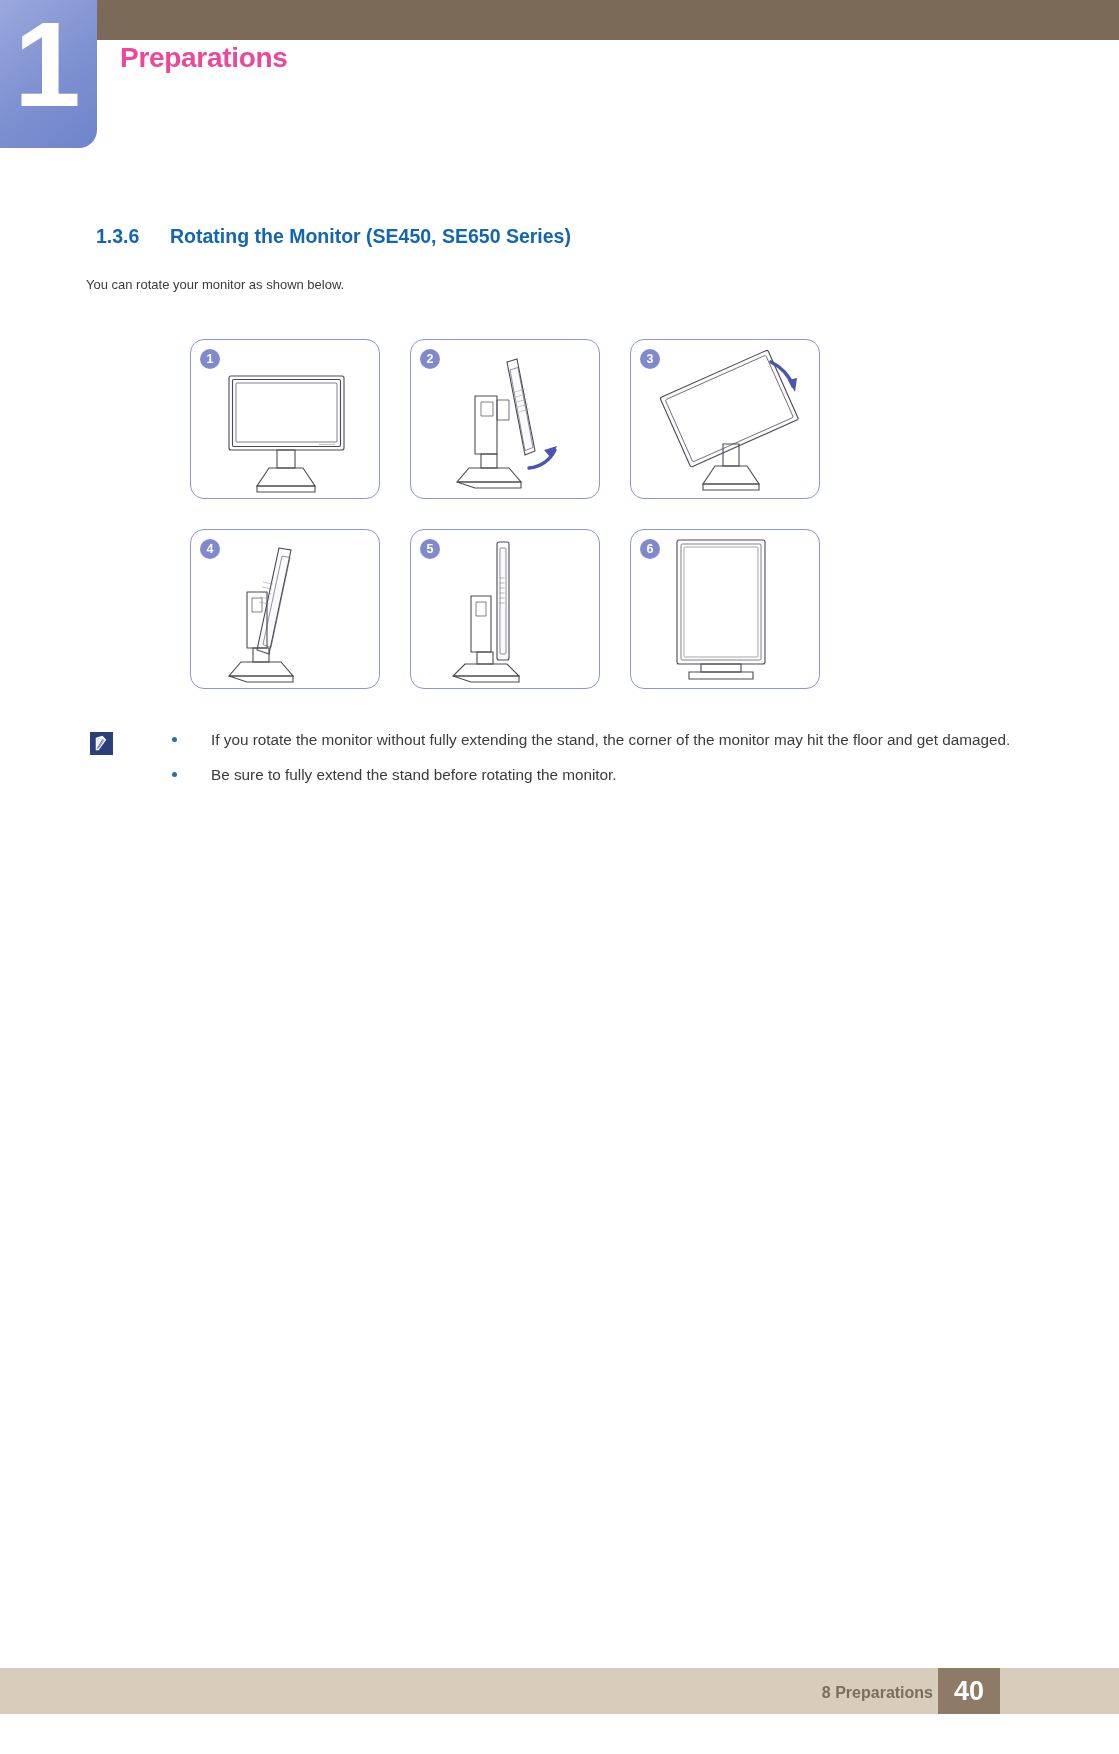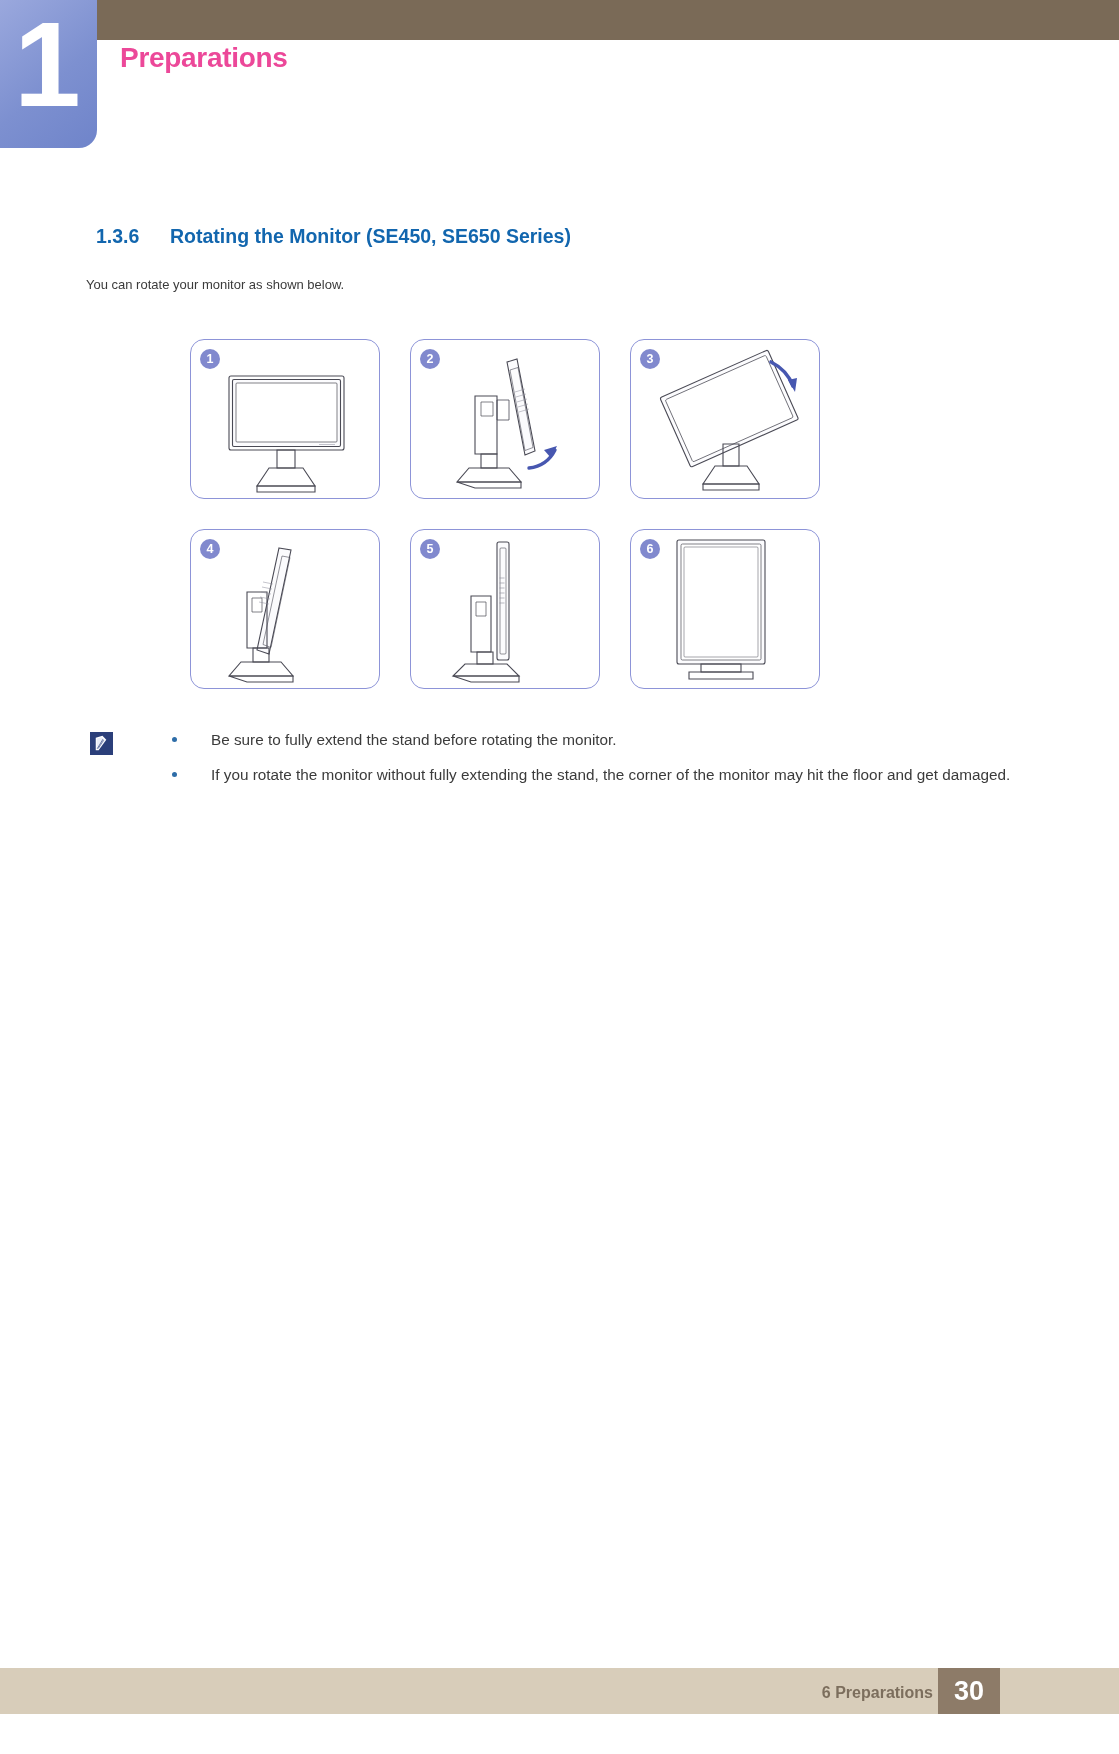--- a/index.html
+++ b/index.html
@@ -342,24 +342,24 @@
     <rect x="0" y="0" width="24" height="24" fill="#2b3f7a"></rect>
     <path d="M6 19 L6 6 L13 4 L17 8 L9 19 Z" fill="#ffffff"></path>
     <path d="M7 18 L7 7 L12.5 5.5 L15.5 8.5 L9 18 Z" fill="#e9edf8"></path>
     <path d="M7.5 17.5 L13.5 7.5" stroke="#2b3f7a" stroke-width="0.7" fill="none"></path>
     <path d="M8.6 17.2 L14.2 8.6" stroke="#2b3f7a" stroke-width="0.6" fill="none"></path>
   </svg>
 
   <ul class="note-list">
     <li>
       <span class="dot"></span>
-      <span>Be sure to fully extend the stand before rotating the monitor.</span>
+      <span>If you rotate the monitor without fully extending the stand, the corner of the monitor may hit the floor and get damaged.</span>
     </li>
     <li>
       <span class="dot"></span>
-      <span>If you rotate the monitor without fully extending the stand, the corner of the monitor may hit the floor and get damaged.</span>
+      <span>Be sure to fully extend the stand before rotating the monitor.</span>
     </li>
   </ul>
 </div>
 
 <div class="footer-band"></div>
-<div class="footer-label">6 Preparations</div>
-<div class="footer-page">30</div>
+<div class="footer-label">8 Preparations</div>
+<div class="footer-page">40</div>
 
 </body></html>

